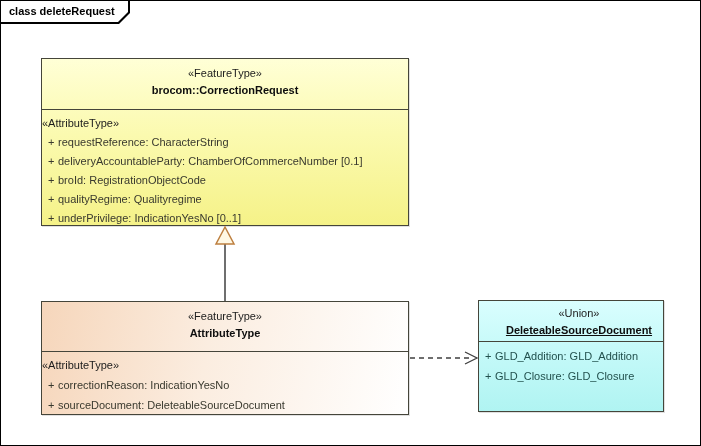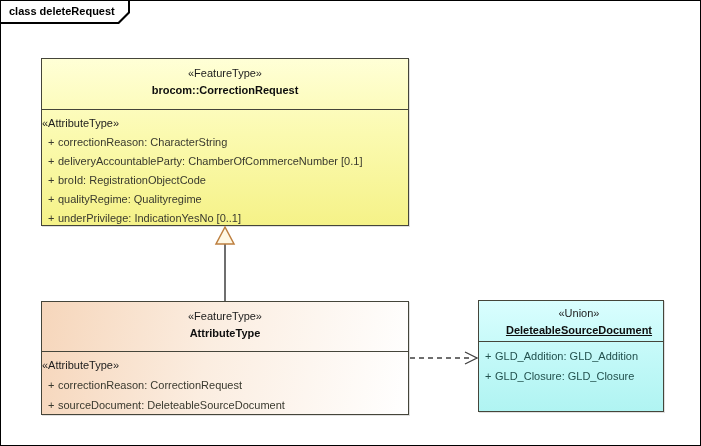--- a/index.html
+++ b/index.html
@@ -94,21 +94,21 @@
 
   <div class="uml-class box-correction">
     <div class="hdr">
       <div class="stereo">«FeatureType»</div>
       <div class="cname">brocom::CorrectionRequest</div>
     </div>
     <div class="compartment">
       <div class="comp-stereo">«AttributeType»</div>
       <div class="attr">
         <span class="vis">+</span>
-        <span class="atext">correctionReason: CharacterString</span>
+        <span class="atext">requestReference: CharacterString</span>
       </div>
       <div class="attr">
         <span class="vis">+</span>
         <span class="atext">deliveryAccountableParty: ChamberOfCommerceNumber [0.1]</span>
       </div>
       <div class="attr">
         <span class="vis">+</span>
         <span class="atext">broId: RegistrationObjectCode</span>
       </div>
       <div class="attr">
@@ -124,21 +124,21 @@
 
   <div class="uml-class box-delete">
     <div class="hdr">
       <div class="stereo">«FeatureType»</div>
       <div class="cname">AttributeType</div>
     </div>
     <div class="compartment">
       <div class="comp-stereo">«AttributeType»</div>
       <div class="attr">
         <span class="vis">+</span>
-        <span class="atext">correctionReason: CorrectionRequest</span>
+        <span class="atext">correctionReason: IndicationYesNo</span>
       </div>
       <div class="attr">
         <span class="vis">+</span>
         <span class="atext">sourceDocument: DeleteableSourceDocument</span>
       </div>
     </div>
   </div>
 
   <div class="uml-class box-union">
     <div class="hdr">

